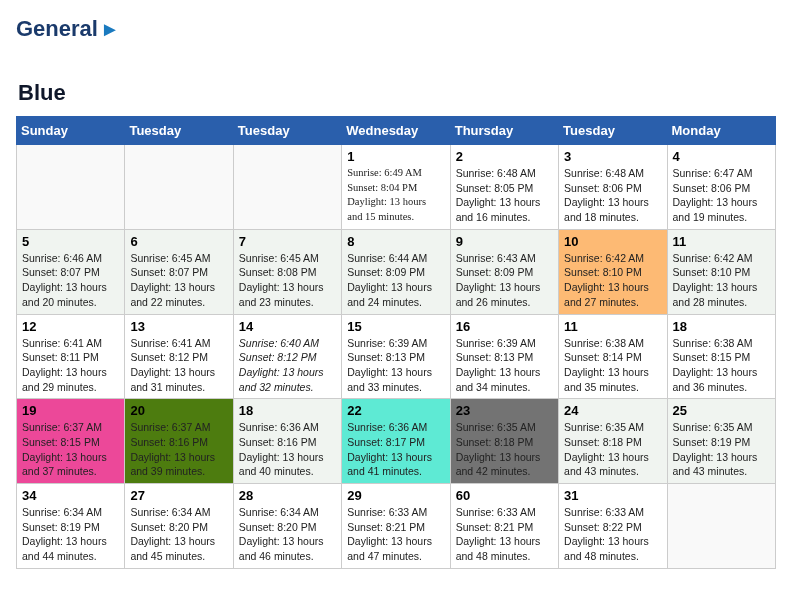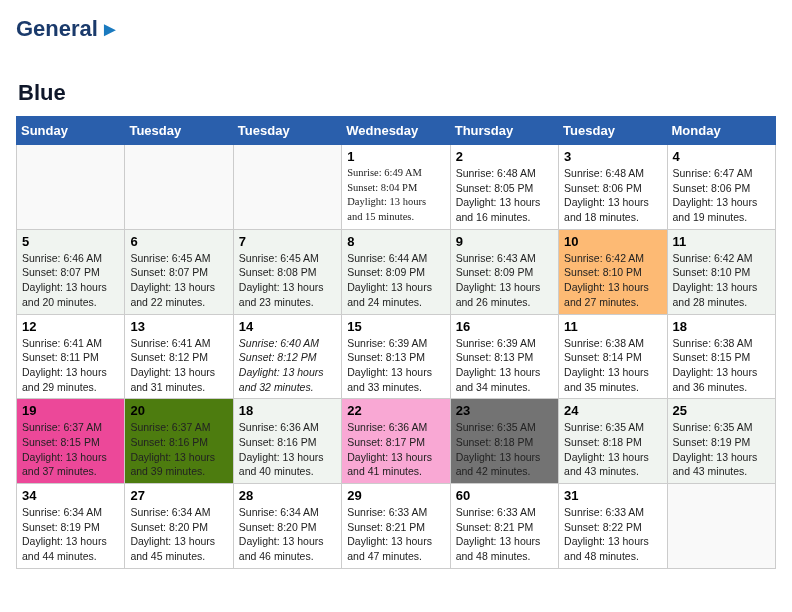--- a/index.html
+++ b/index.html
@@ -258,21 +258,21 @@
 Daylight: 13 hours
 and 39 minutes.</div>
         </td>
         <td style="background: rgb(240, 244, 240);">
           <span class="day-num">18</span>
           <div class="day-info" style="white-space: pre-line;">Sunrise: 6:36 AM
 Sunset: 8:16 PM
 Daylight: 13 hours
 and 40 minutes.</div>
         </td>
-        <td style="background: #f9a8d4;">
+        <td style="background: #5eead4;">
           <span class="day-num">22</span>
           <div class="day-info" style="white-space: pre-line;">Sunrise: 6:36 AM
 Sunset: 8:17 PM
 Daylight: 13 hours
 and 41 minutes.</div>
         </td>
         <td style="background: #737373;">
           <span class="day-num">23</span>
           <div class="day-info" style="white-space: pre-line;">Sunrise: 6:35 AM
 Sunset: 8:18 PM

